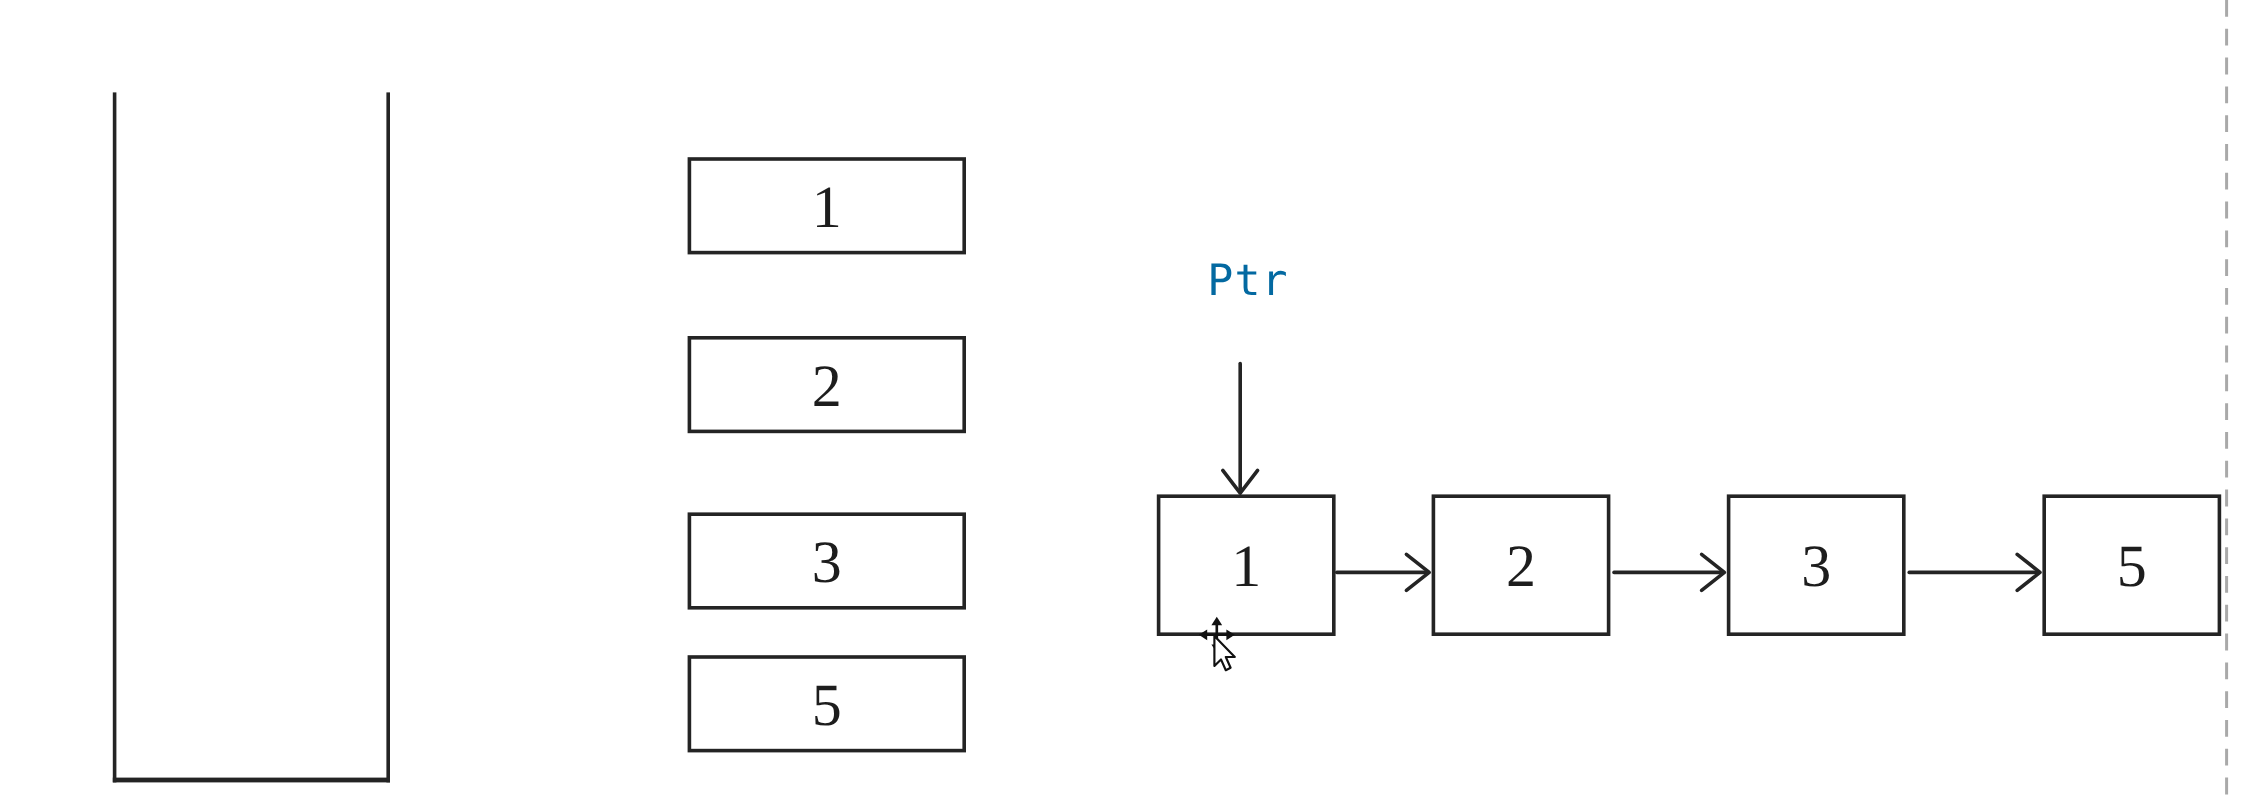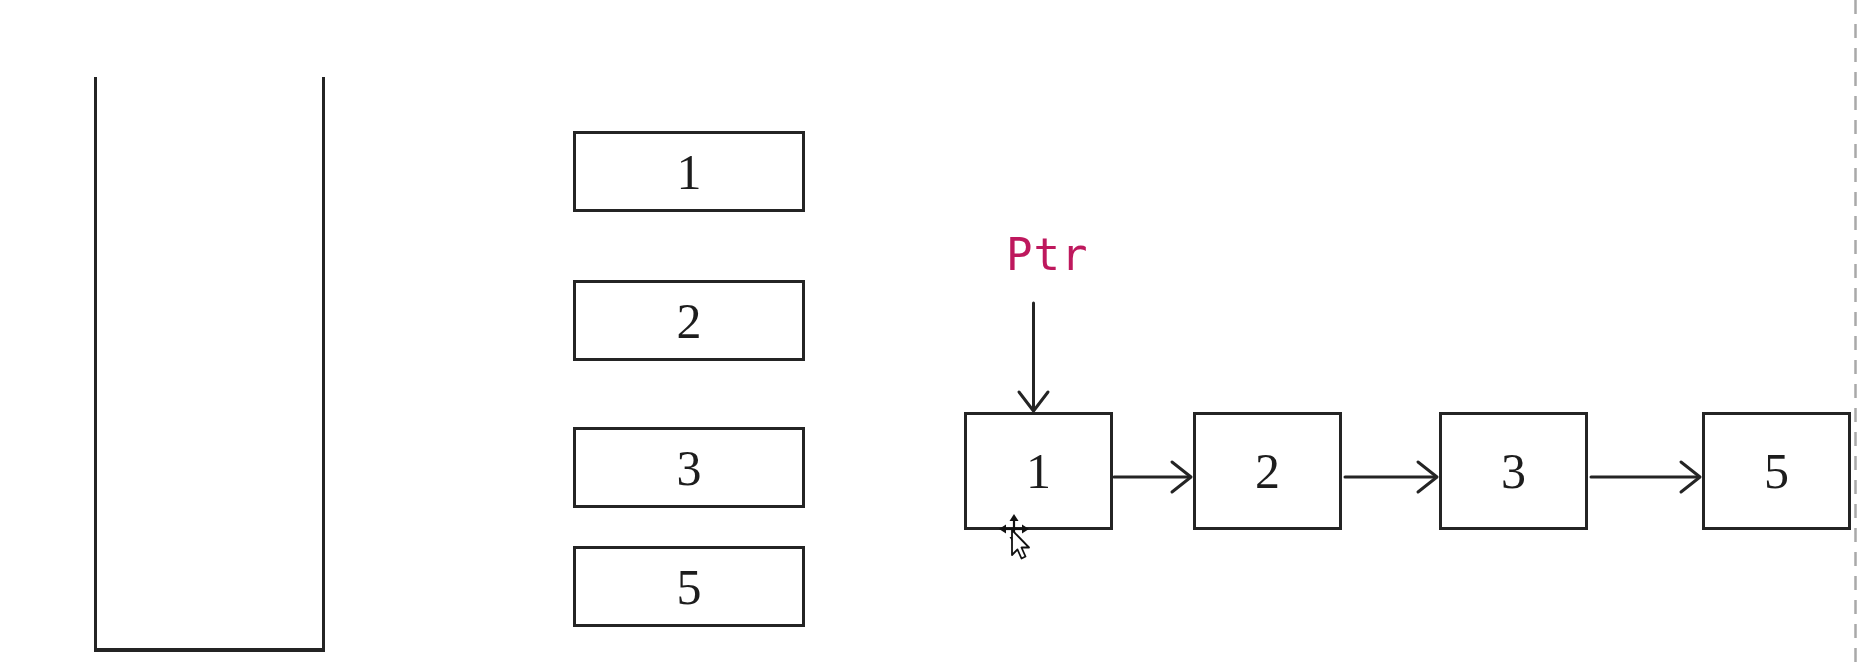--- a/index.html
+++ b/index.html
@@ -36,21 +36,21 @@
   .node-box.n1 { left: 1193px; }
   .node-box.n2 { left: 1439px; }
   .node-box.n3 { left: 1702px; }
   .digit {
     font-family: "Liberation Serif", serif;
     font-size: 50px; line-height: 1; color: #1d1d1d;
   }
   .ptr-label {
     position: absolute; left: 1006px; top: 217px;
     font-family: "DejaVu Sans Mono", "Liberation Mono", monospace;
-    font-size: 44px; line-height: 1; color: #be185d; letter-spacing: 1px; margin-top: 16px;
+    font-size: 36px; line-height: 1; color: #0369a1; letter-spacing: 1px;
   }
   .arrow-layer {
     position: absolute; left: 0; top: 0; width: 1875px; height: 669px;
     pointer-events: none;
   }
   .cursor-svg { position: absolute; left: 996px; top: 511px; }
 </style>
 </head>
 <body>
 

